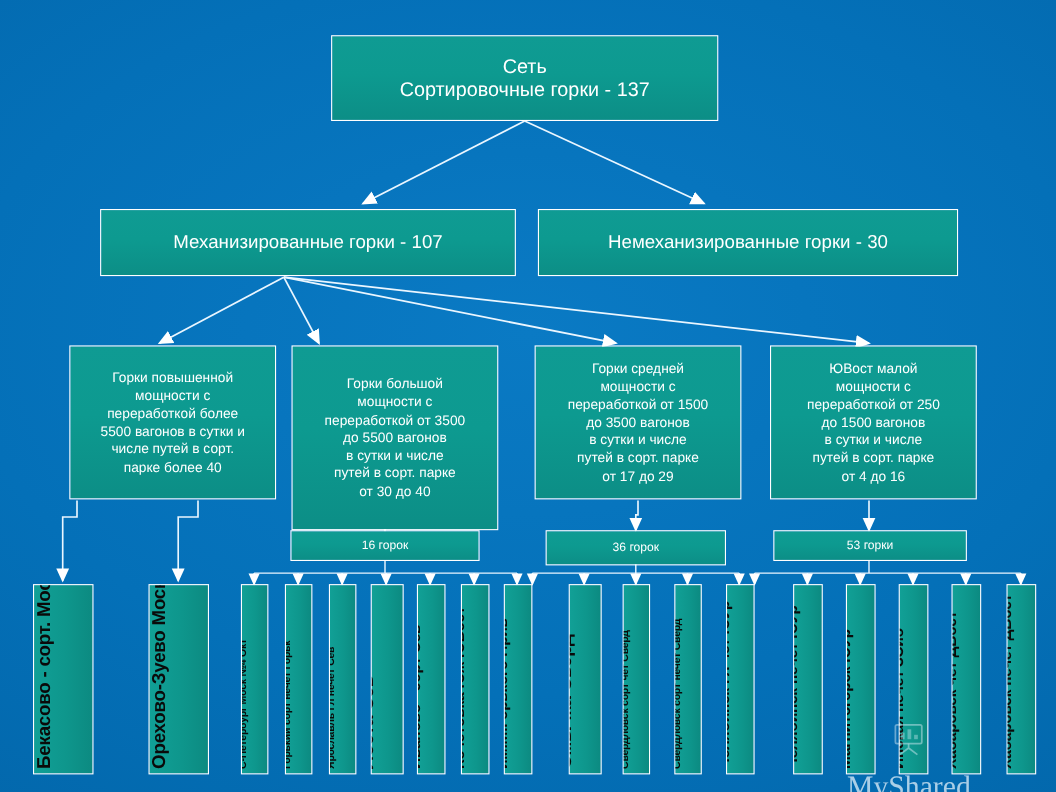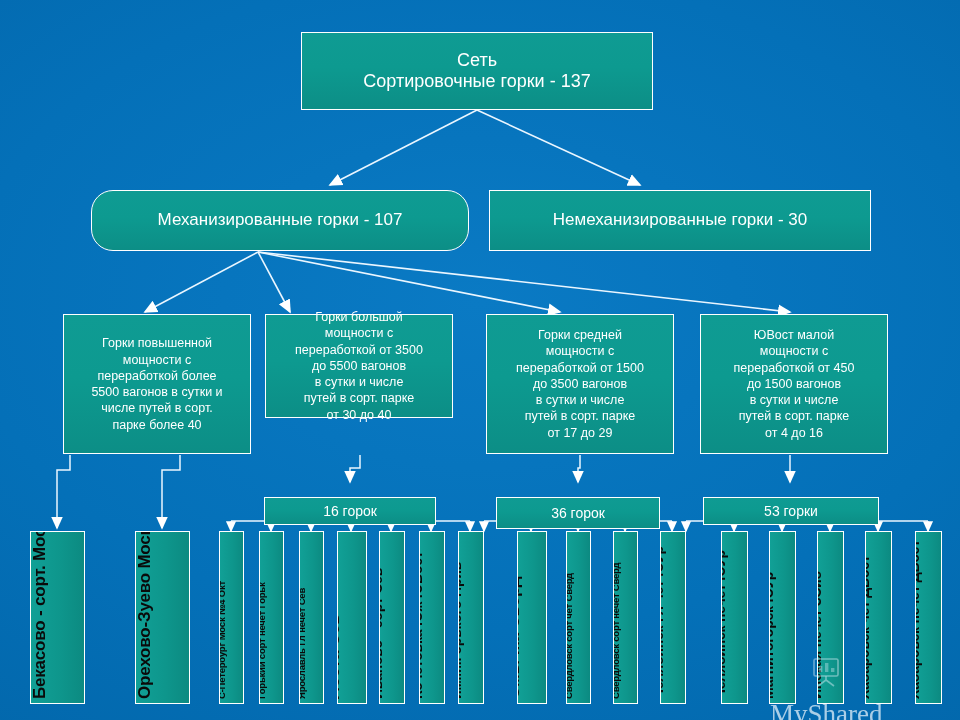--- a/index.html
+++ b/index.html
@@ -21,21 +21,21 @@
     display: flex;
     align-items: center;
     justify-content: center;
     text-align: center;
     line-height: 1.18;
     z-index: 3;
   }
   .box.root { font-size: 18px; }
   .box.tier2 { font-size: 17px; }
   .box.cat { font-size: 12.5px; line-height: 1.3; padding: 3px 5px; }
-  .box.count { font-size: 14px; margin-top: 15px; }
+  .box.count { font-size: 11px; }
 
   .vbox {
     position: absolute;
     background: linear-gradient(90deg, #11a096 0%, #0e968c 55%, #0c8a81 100%);
     border: 1px solid #ffffff;
     z-index: 3;
     overflow: hidden;
   }
   .vlabel {
     position: absolute;
@@ -128,39 +128,39 @@
     </g>
   </svg>
 
   <div class="box root" style="left:301px; top:32px; width:352px; height:78px;">
     <div>
       <div>Сеть</div>
       <div>Сортировочные горки - 137</div>
     </div>
   </div>
 
-  <div class="box tier2" style="left:91px; top:190px; width:378px; height:61px;border-radius:22px;">
+  <div class="box tier2" style="left:91px; top:190px; width:378px; height:61px;">
     <span>Механизированные горки - 107</span>
   </div>
   <div class="box tier2" style="left:489px; top:190px; width:382px; height:61px;">
     <span>Немеханизированные горки - 30</span>
   </div>
 
   <div class="box cat" style="left:63px; top:314px; width:188px; height:140px;">
     <div>
       <div>Горки повышенной</div>
       <div>мощности с</div>
       <div>переработкой более</div>
       <div>5500 вагонов в сутки и</div>
       <div>числе путей в сорт.</div>
       <div>парке более 40</div>
     </div>
   </div>
 
-  <div class="box cat" style="left:265px; top:314px; width:188px; height:104px;">
+  <div class="box cat" style="left:265px; top:314px; width:188px; height:168px;">
     <div>
       <div>Горки большой</div>
       <div>мощности с</div>
       <div>переработкой от 3500</div>
       <div>до 5500 вагонов</div>
       <div>в сутки и числе</div>
       <div>путей в сорт. парке</div>
       <div>от 30 до 40</div>
     </div>
   </div>
@@ -174,21 +174,21 @@
       <div>в сутки и числе</div>
       <div>путей в сорт. парке</div>
       <div>от 17 до 29</div>
     </div>
   </div>
 
   <div class="box cat" style="left:700px; top:314px; width:188px; height:140px;">
     <div>
       <div>ЮВост малой</div>
       <div>мощности с</div>
-      <div>переработкой от 450</div>
+      <div>переработкой от 250</div>
       <div>до 1500 вагонов</div>
       <div>в сутки и числе</div>
       <div>путей в сорт. парке</div>
       <div>от 4 до 16</div>
     </div>
   </div>
 
   <div class="box count" style="left:264px; top:482px; width:172px; height:28px;">
     <span>16 горок</span>
   </div>

